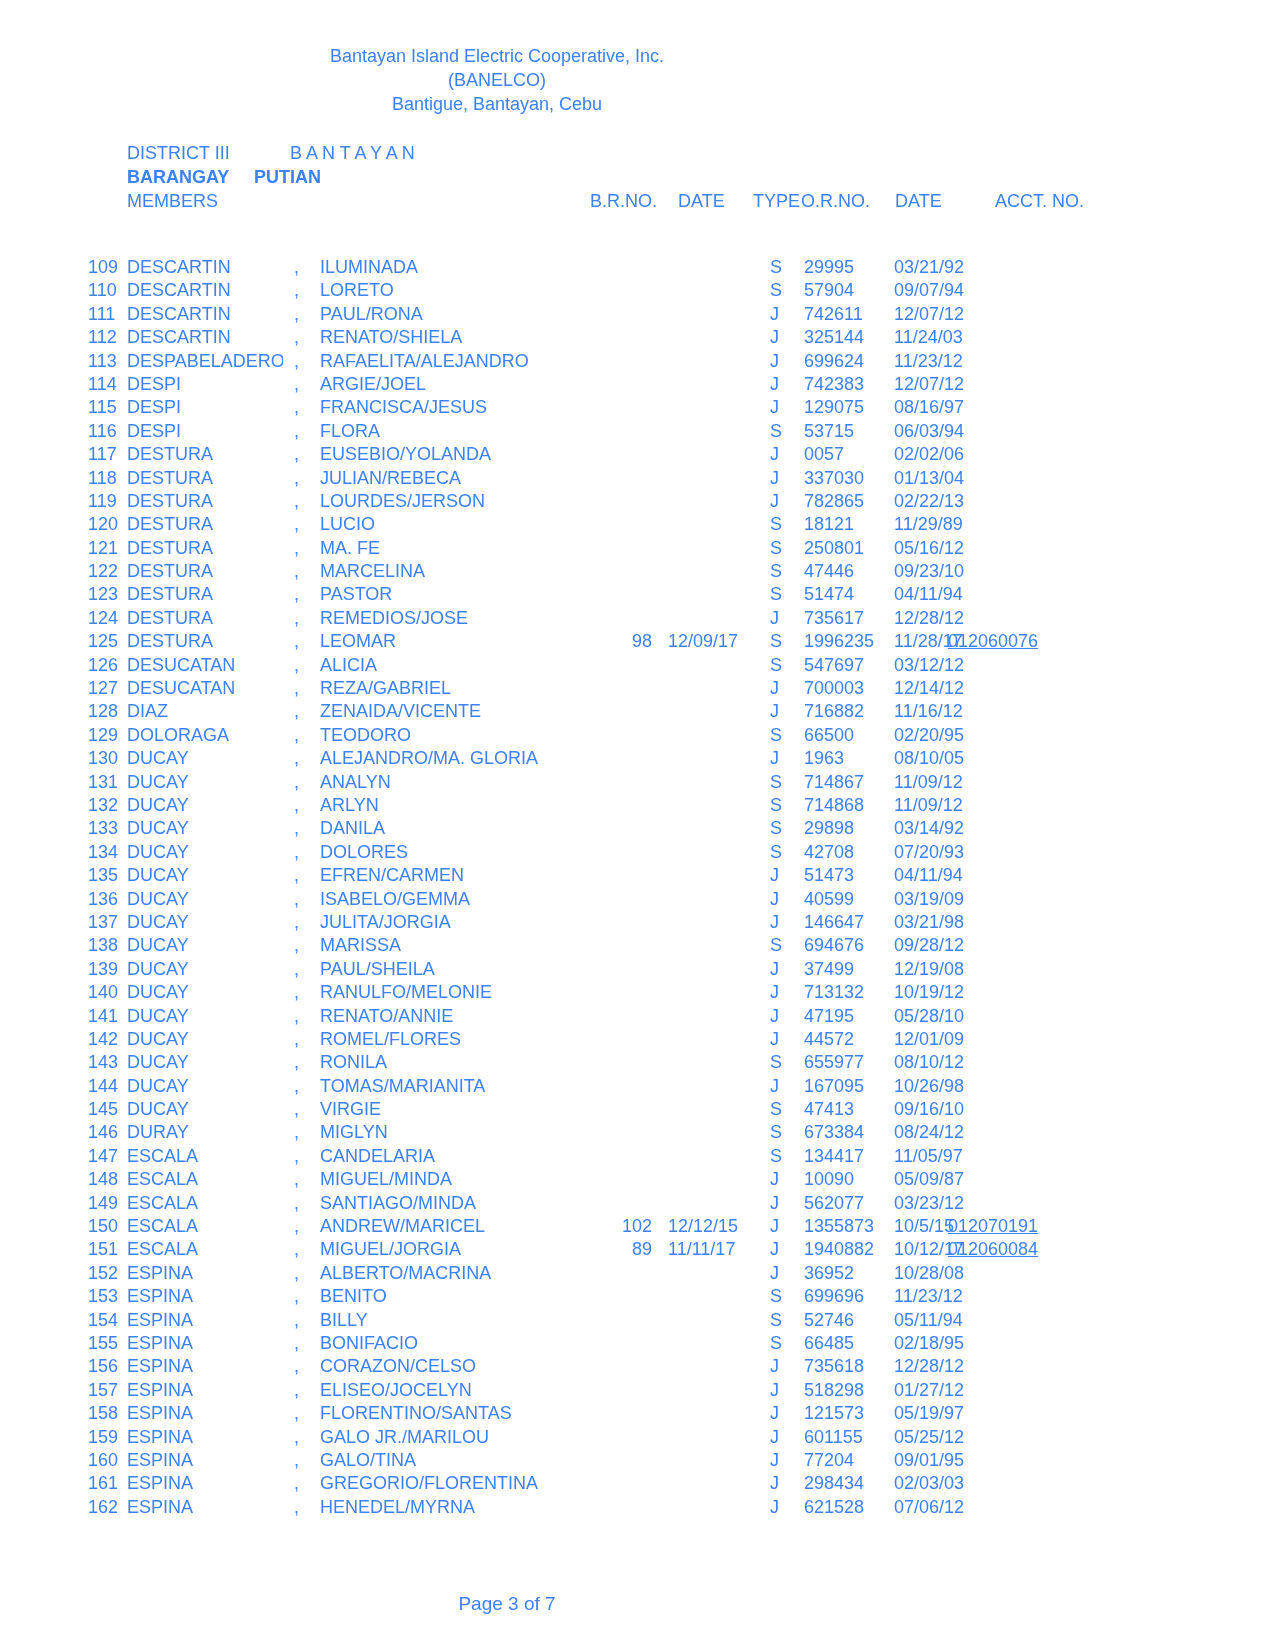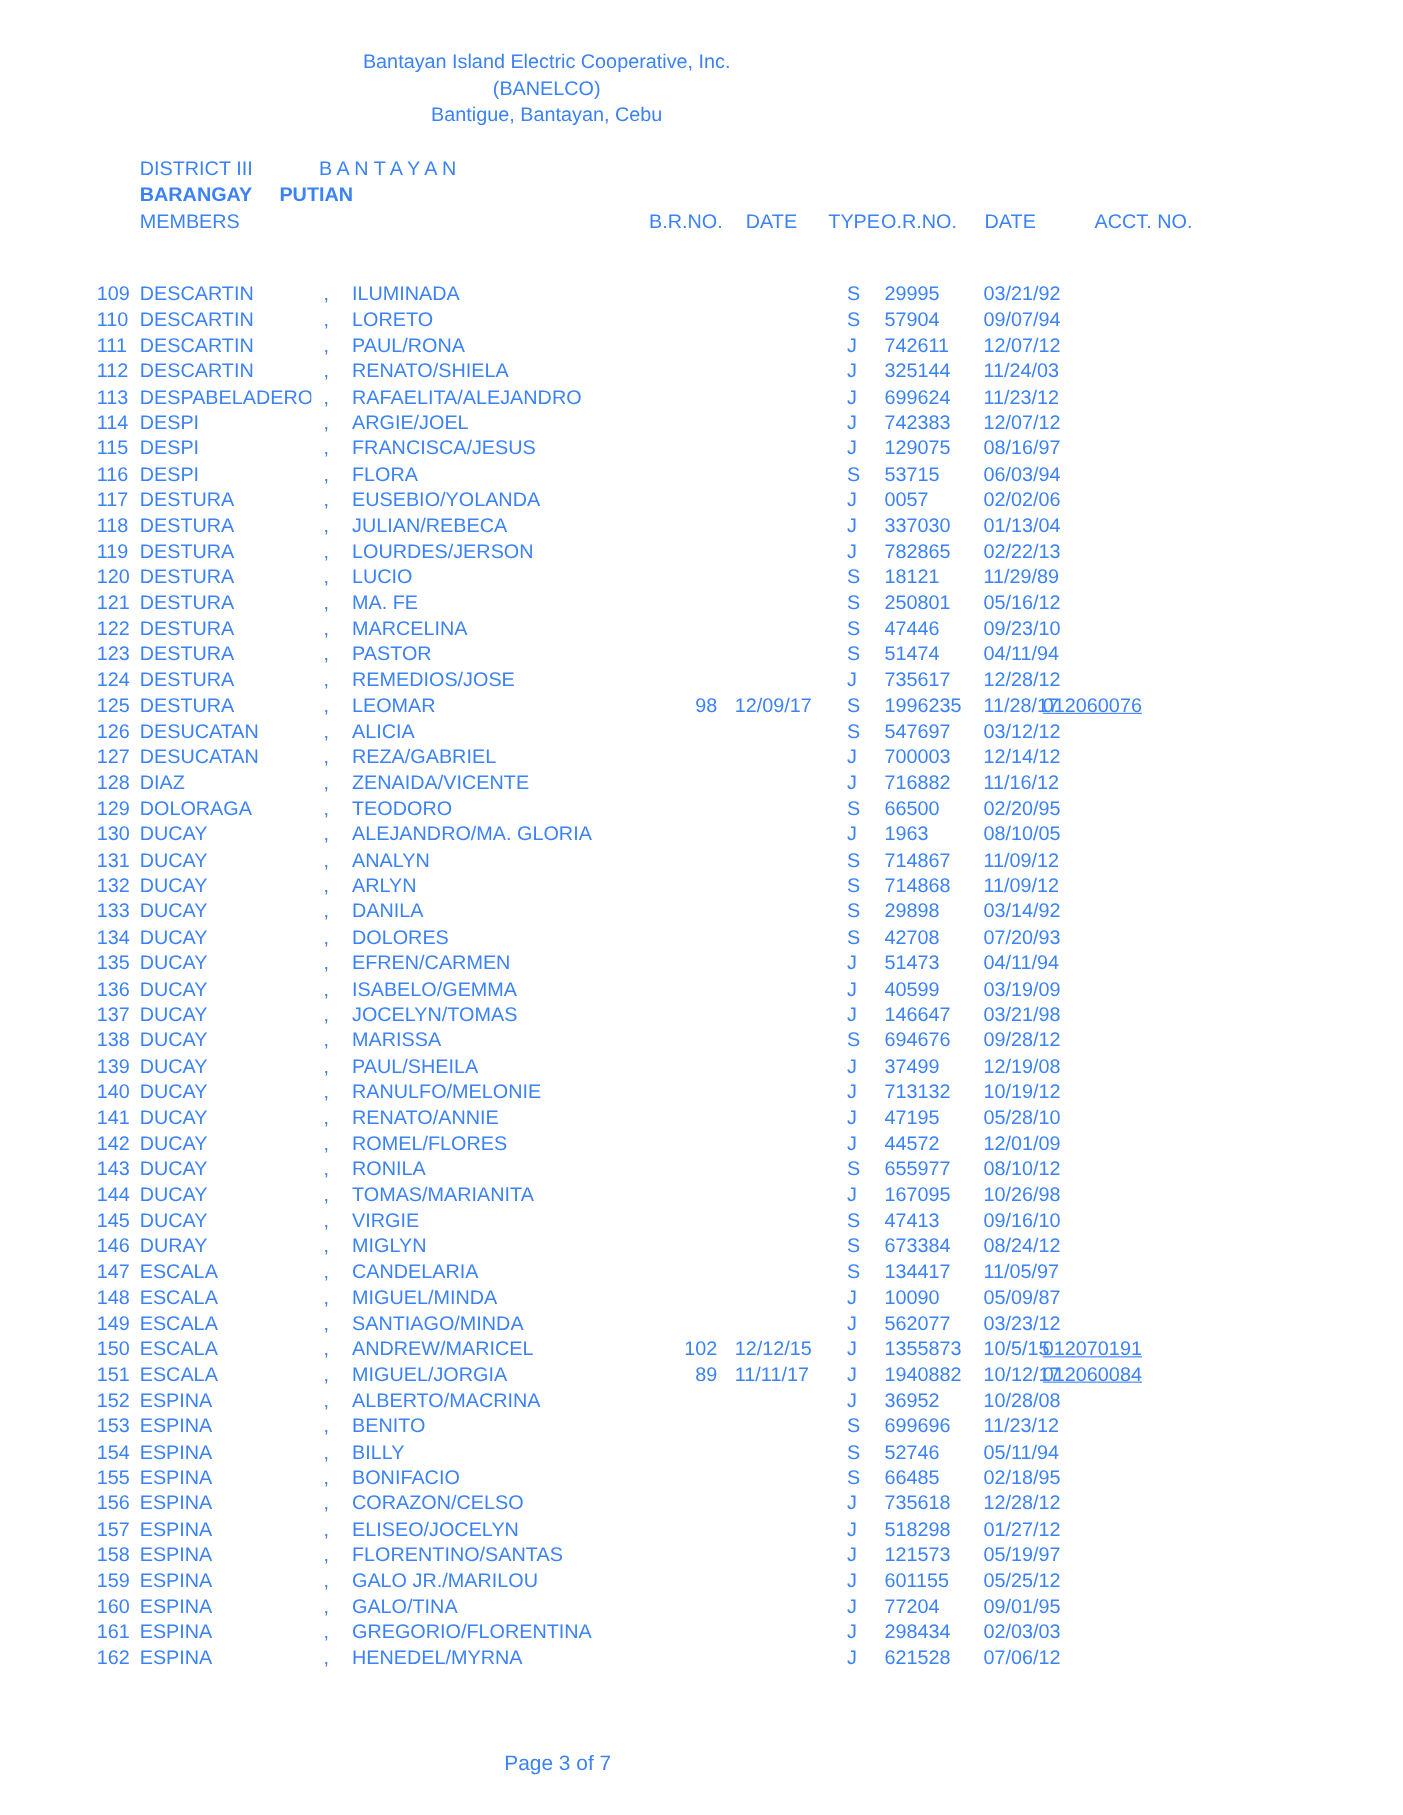--- a/index.html
+++ b/index.html
@@ -482,21 +482,21 @@
       <span class="c c-type">J</span>
       <span class="c c-orno">40599</span>
       <span class="c c-ordate">03/19/09</span>
       <span class="c c-acct"></span>
     </div>
 
     <div class="row">
       <span class="c c-num">137</span>
       <span class="c c-surname">DUCAY</span>
       <span class="c c-comma">,</span>
-      <span class="c c-given">JOCELYN/TOMAS</span>
+      <span class="c c-given">JULITA/JORGIA</span>
       <span class="c c-brno"></span>
       <span class="c c-brdate"></span>
       <span class="c c-type">J</span>
       <span class="c c-orno">146647</span>
       <span class="c c-ordate">03/21/98</span>
       <span class="c c-acct"></span>
     </div>
 
     <div class="row">
       <span class="c c-num">138</span>

